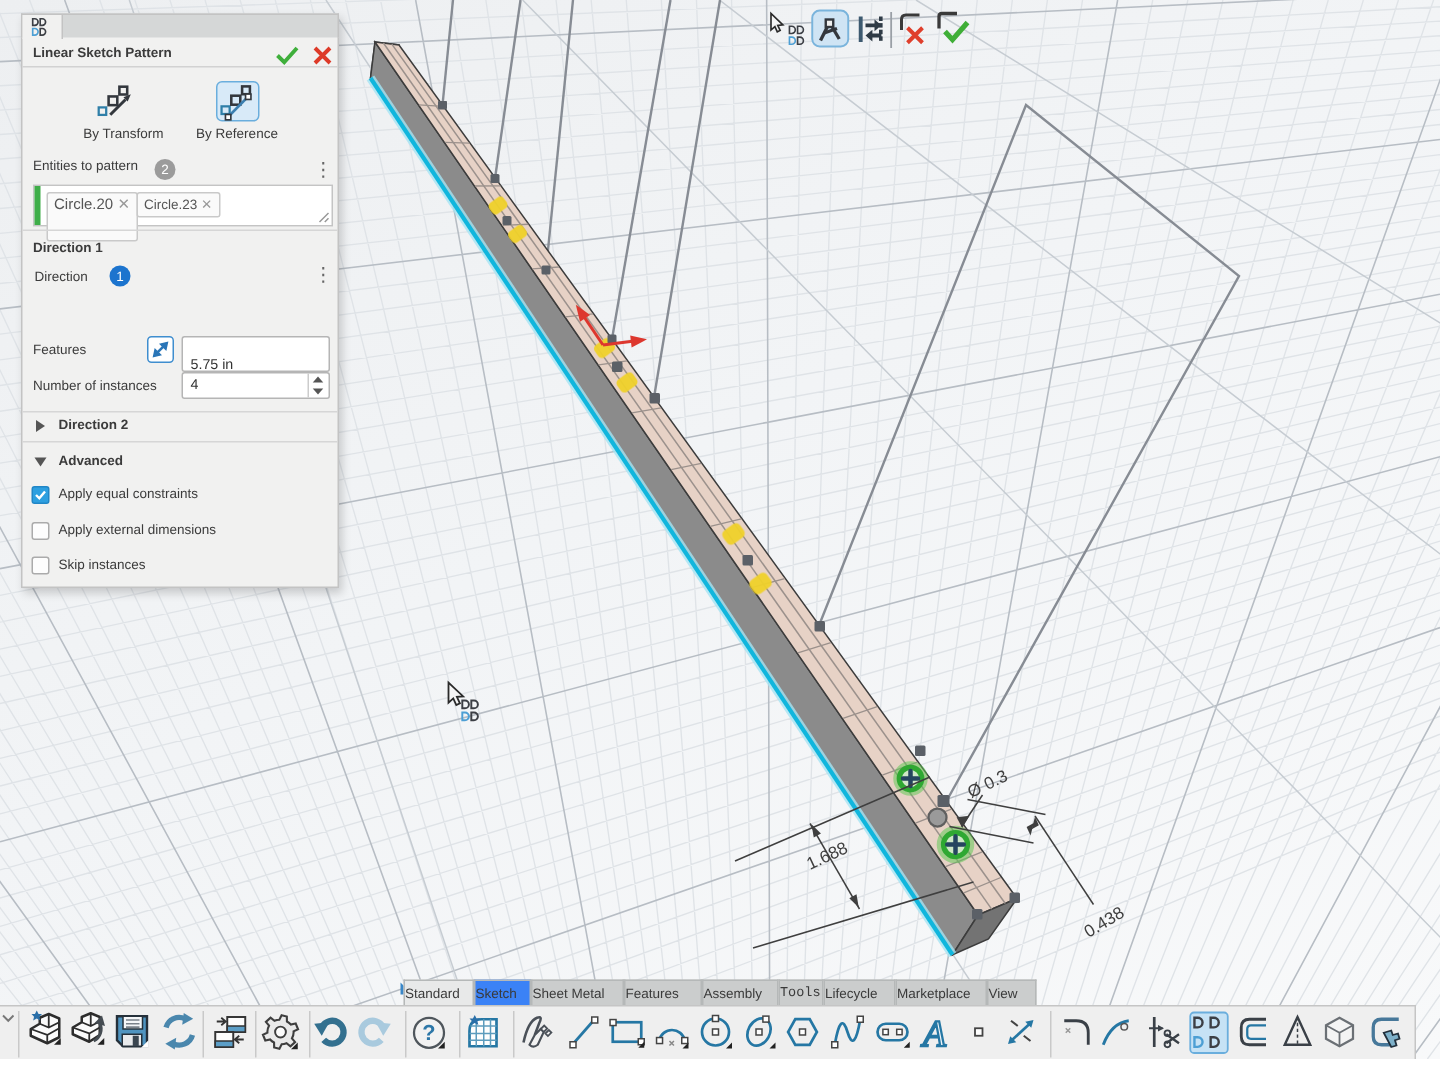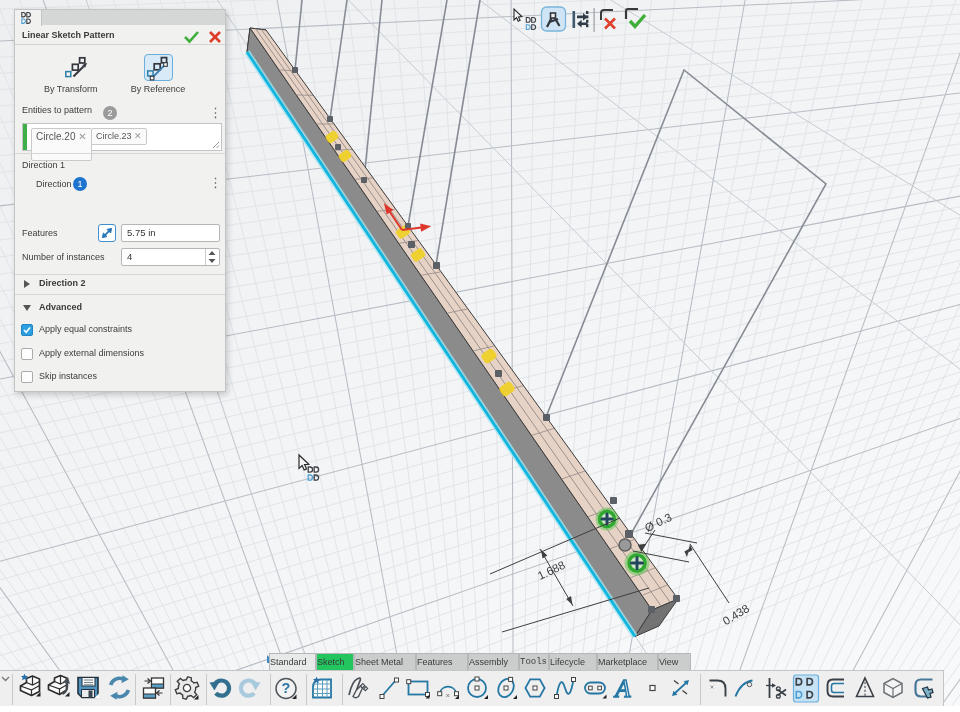--- a/index.html
+++ b/index.html
@@ -9,21 +9,21 @@
   background:linear-gradient(150deg,#edeff1 0%,#f2f4f6 45%,#f8f9fa 100%); }
 #gridwrap { position:absolute; left:0; top:0; width:960px; height:706px; overflow:hidden; }
 #scene { position:absolute; left:0; top:0; }
 #dialog { position:absolute; left:14px; top:9px; width:212px; height:383px;
   background:#f1f1f0; border:1px solid #c3c3c3; box-shadow:2px 3px 6px rgba(0,0,0,0.18);
   font-size:9px; color:#3b3b3b; }
 #dlgtab { position:absolute; left:-1px; top:-1px; width:212px; height:16px; background:#d5d7d7; border:1px solid #c3c3c3; border-bottom:none; }
 #dlgtab .active { position:absolute; left:0; top:0; width:27px; height:16px; background:#f1f1f0; border-right:1px solid #c3c3c3; }
 #tabsbar { position:absolute; left:268px; top:653px; height:17px; font-size:9px; color:#3a3a3a; }
 .tab { position:absolute; top:0px; height:17px; background:#cbcdcd; border:1px solid #b5b8b8; border-bottom:none; line-height:17px; }
-.tab.active { background:#22c55e; } .tab.std { background:#e8e9e9; }
+.tab.active { background:#3b82f6; } .tab.std { background:#e8e9e9; }
 #toolbar { position:absolute; left:0; top:670px; width:944px; height:37px; background:#efefef; border-top:1px solid #c5c5c5; border-bottom:1px solid #d8d8d8; border-right:1px solid #c5c5c5;}
 #belowbar { position:absolute; left:0; top:706px; width:960px; height:6px; background:#fff; }
 .lbl { position:absolute; white-space:nowrap; }
 </style>
 </head>
 <body>
 <div id="stage">
   <div id="viewport">
     <div id="gridwrap">
         <svg width="960" height="706" viewBox="0 0 960 706" style="position:absolute;left:0;top:0;">
@@ -212,49 +212,49 @@
     </svg>
     <div style="position:absolute;left:128.5px;top:44px;width:29px;height:27px;background:#d8eaf8;border:1px solid #6aaedd;border-radius:4px;"></div>
     <svg width="30" height="30" viewBox="0 0 30 30" style="position:absolute;left:128px;top:44px;">
       <rect x="4.7" y="16.9" width="5.4" height="5.1" fill="none" stroke="#2f7fa8" stroke-width="1.5"></rect>
       <rect x="11.2" y="9.8" width="6" height="6" fill="none" stroke="#33373d" stroke-width="1.7"></rect>
       <rect x="18.4" y="3.6" width="5.2" height="5.2" fill="none" stroke="#33373d" stroke-width="1.7"></rect>
       <path d="M9,24 L22.4,10.4" stroke="#3c7fb0" stroke-width="1.8" fill="none"></path>
       <rect x="7.3" y="22.3" width="3.6" height="3.6" fill="#fff" stroke="#33373d" stroke-width="1.1"></rect>
       <rect x="20.7" y="8.7" width="3.6" height="3.6" fill="#fff" stroke="#33373d" stroke-width="1.1"></rect>
     </svg>
-    <div class="lbl" style="left:29px;top:74px;width:92px;text-align:left;">By Transform</div>
+    <div class="lbl" style="left:2px;top:74px;width:92px;text-align:right;">By Transform</div>
     <div class="lbl" style="left:97px;top:74px;width:92px;text-align:center;">By Reference</div>
     <div class="lbl" style="left:7px;top:95px;">Entities to pattern</div>
     <div style="position:absolute;left:88px;top:96px;width:14px;height:14px;border-radius:7px;background:#9b9b9b;color:#fff;text-align:center;line-height:14px;font-size:9px;">2</div>
     <div class="lbl" style="left:194px;top:95px;color:#666;font-size:13px;letter-spacing:0;">⋮</div>
     <div style="position:absolute;left:7px;top:113px;width:200px;height:28px;background:#fff;border:1px solid #c4c4c4;">
       <div style="position:absolute;left:0;top:0;width:4px;height:26px;background:#3fae49;"></div>
       <div style="position:absolute;left:8px;top:4px;height:33px;background:#fafafa;border:1px solid #c9c9c9;border-radius:2px;font-size:10px;color:#555;line-height:15px;padding:0 4px;">Circle.20 <span style="color:#999;">✕</span></div>
       <div style="position:absolute;left:68px;top:4px;height:17px;background:#fafafa;border:1px solid #c9c9c9;border-radius:2px;font-size:9px;color:#555;line-height:15px;padding:0 4px;">Circle.23 <span style="color:#999;">✕</span></div>
       <svg width="8" height="8" style="position:absolute;right:1px;bottom:1px;">
         <path d="M7,1 L1,7 M7,4.5 L4.5,7" stroke="#999" stroke-width="1"></path>
       </svg>
     </div>
     <div style="position:absolute;left:0px;top:143px;width:210px;height:1px;background:#d6d6d6;"></div>
-    <div class="lbl" style="left:7px;top:150px;font-weight:normal;">Direction 1</div>
-    <div class="lbl" style="left:21px;top:169px;">Direction</div>
+    <div class="lbl" style="left:7px;top:150px;font-weight:bold;">Direction 1</div>
+    <div class="lbl" style="left:8px;top:169px;">Direction</div>
     <div style="position:absolute;left:58px;top:167px;width:14px;height:14px;border-radius:7px;background:#1c74ce;color:#fff;text-align:center;line-height:14px;font-size:9px;">1</div>
     <div class="lbl" style="left:194px;top:165px;color:#666;font-size:13px;">⋮</div>
     <div class="lbl" style="left:7px;top:218px;">Features</div>
     <div style="position:absolute;left:83px;top:214px;width:18px;height:18px;background:#fff;border:1px solid #3f8ecf;border-radius:3px;">
       <svg width="16" height="16" viewBox="0 0 16 16">
         <g stroke="#2a76b8" fill="#2a76b8">
           <path d="M5.2,10.8 L10.2,5.8" stroke-width="1.7" fill="none"></path>
           <polygon points="12.6,3.4 11.6,8 8,4.4"></polygon>
           <polygon points="3.4,12.6 4.4,8 8,11.6"></polygon>
         </g>
       </svg>
     </div>
-    <div style="position:absolute;left:106px;top:214px;width:99px;height:18px;background:#fff;border:1px solid #b5b5b5;border-radius:2px;font-size:9.5px;color:#333;line-height:16px;padding:0 5px;">5.75 in</div>
+    <div style="position:absolute;left:106px;top:214px;width:99px;height:18px;background:#fff;border:1px solid #b5b5b5;border-radius:2px;font-size:9.5px;color:#333;line-height:16px;padding:11px 5px;">5.75 in</div>
     <div class="lbl" style="left:7px;top:242px;">Number of instances</div>
     <div style="position:absolute;left:106px;top:238px;width:99px;height:18px;background:#fff;border:1px solid #b5b5b5;border-radius:2px;font-size:9.5px;color:#333;line-height:16px;padding:0 5px;">4
       <div style="position:absolute;right:0;top:0;width:14px;height:16px;border-left:1px solid #ccc;"></div>
       <svg width="10" height="14" style="position:absolute;right:2px;top:1px;">
         <polygon points="5,1 8.5,5 1.5,5" fill="#555"></polygon>
         <polygon points="5,13 8.5,9 1.5,9" fill="#555"></polygon>
       </svg>
     </div>
     <div style="position:absolute;left:0px;top:264px;width:210px;height:1px;background:#d6d6d6;"></div>
     <svg width="8" height="10" style="position:absolute;left:8px;top:269px;">

